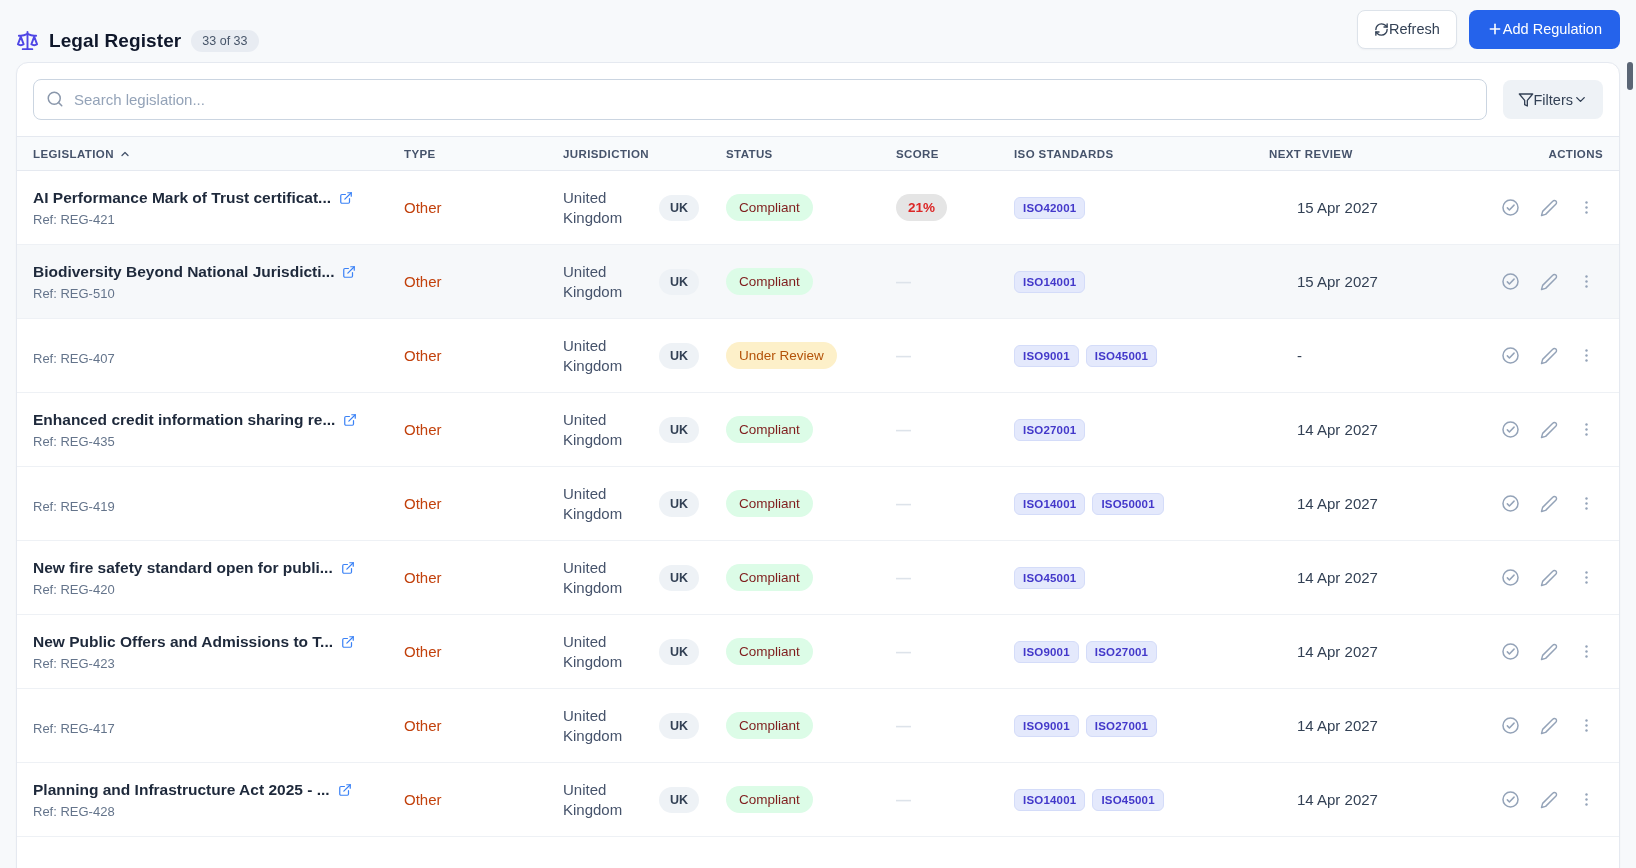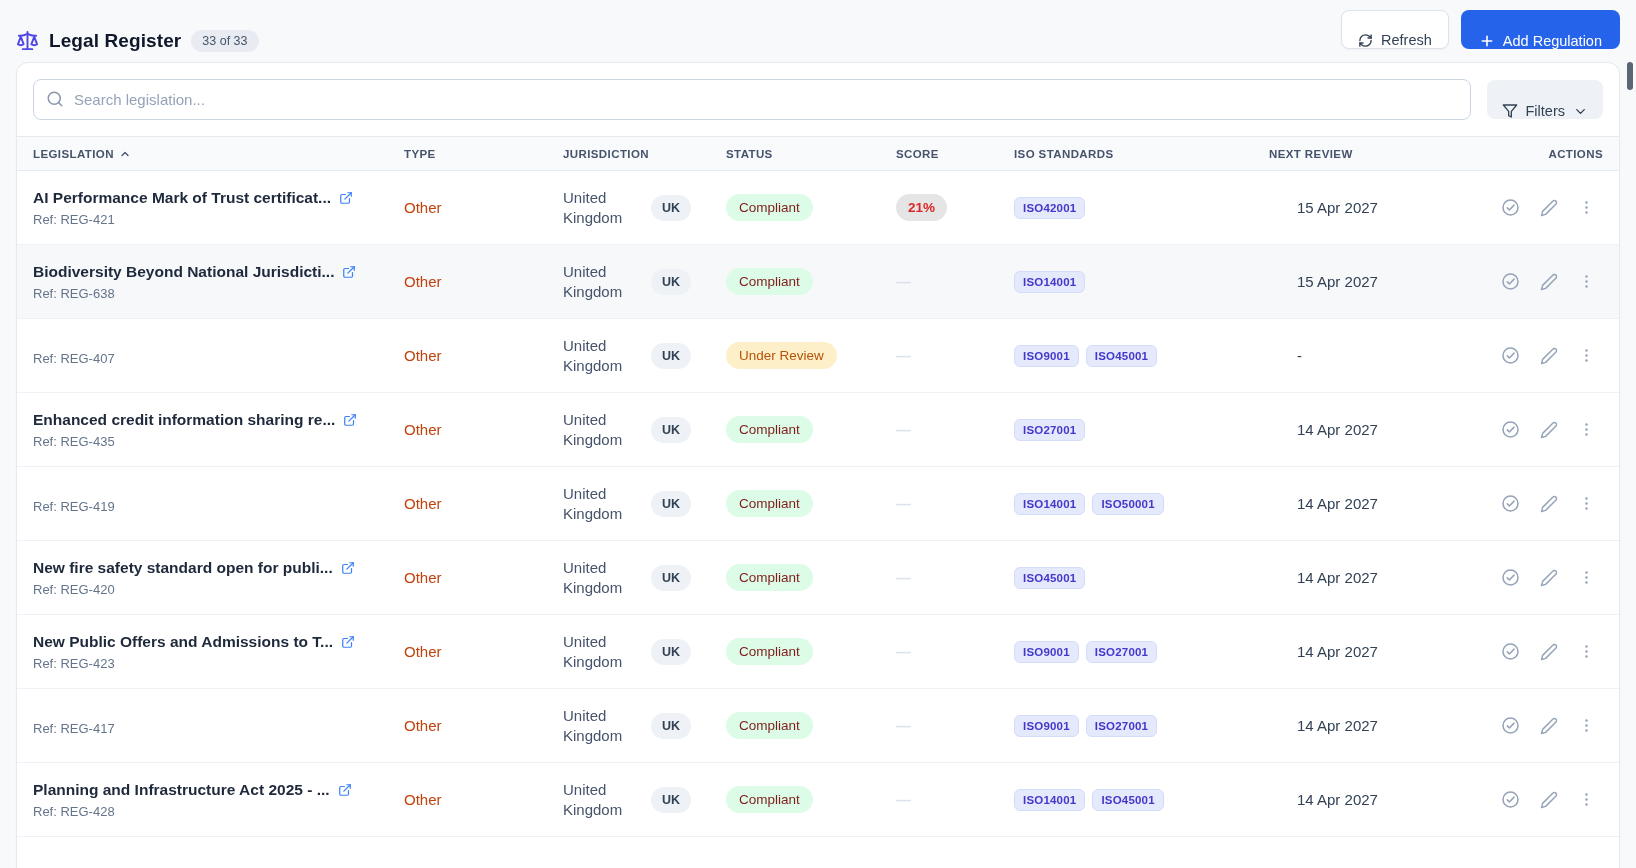--- a/index.html
+++ b/index.html
@@ -16,21 +16,21 @@
     padding:0 16px;
   }
   .topbar-left { display:flex; align-items:center; gap:10px;margin-top:23px; }
   .page-title { font-size:19px; font-weight:700; color:#0f172a; letter-spacing:.1px; }
   .count-badge {
     background:#e8ecf2; color:#475569; font-size:12.5px; font-weight:500;
     border-radius:999px; padding:4px 11px;
   }
   .topbar-right { display:flex; align-items:center; gap:12px; }
   .btn {
-    display:flex; align-items:flex-end; gap:8px; height:39px; border-radius:8px;
+    display:flex; align-items:center; height:39px; border-radius:8px;
     font-size:14.5px; font-weight:500; cursor:pointer; border:none;
     font-family:inherit;
   }
   .btn-refresh {
     background:#ffffff; border:1px solid #dde3ea; color:#334155; padding:0 16px;
     box-shadow:0 1px 2px rgba(16,24,40,.04);
   }
   .btn-add { background:#2563eb; color:#ffffff; padding:0 18px; }
 
   
@@ -65,21 +65,21 @@
     text-transform:uppercase; display:flex; align-items:center; gap:5px;
   }
   .th.right { justify-content:flex-end; }
   .row { height:74px; border-bottom:1px solid #eef1f5; background:#fff; }
   .row.highlighted { background:#f6f8fa; }
 
   .cell-leg .title-line { display:flex; align-items:center; gap:8px; }
   .leg-name { font-size:15.5px; font-weight:600; color:#1e293b; white-space:nowrap; }
   .leg-ref { font-size:13px; color:#64748b; margin-top:5px; }
   .cell-type { font-size:15px; color:#c2410c; }
-  .cell-jur { display:flex; align-items:center; gap:16px; }
+  .cell-jur { display:flex; align-items:center; gap:24px; }
   .jur-text { font-size:15px; color:#46536b; width:72px; line-height:1.3; }
   .jur-pill {
     background:#eef2f6; color:#334155; font-size:12.5px; font-weight:600;
     border-radius:999px; padding:6px 11px;
   }
   .status-pill {
     display:inline-block; font-size:13.5px; font-weight:500;
     border-radius:999px; padding:6px 13px;
   }
   .status-green { background:#dcfce7; color:#7f1d1d; }
@@ -249,21 +249,21 @@
       <div class="title-line">
         <span class="leg-name">Biodiversity Beyond National Jurisdicti...</span>
         <span>
           <svg width="14" height="14" viewBox="0 0 24 24" fill="none" stroke="#3b82f6" stroke-width="2.1" stroke-linecap="round" stroke-linejoin="round">
             <path d="M15 3h6v6"></path>
                 <path d="M10 14 21 3"></path>
             <path d="M18 13v6a2 2 0 0 1-2 2H5a2 2 0 0 1-2-2V8a2 2 0 0 1 2-2h6"></path>
           </svg>
         </span>
       </div>
-      <div class="leg-ref">Ref: REG-638</div>
+      <div class="leg-ref">Ref: REG-510</div>
     </div>
     <div class="cell-type">Other</div>
     <div class="cell-jur">
       <span class="jur-text">United Kingdom</span>
       <span class="jur-pill">UK</span>
     </div>
     <div>
       <span class="status-pill status-green">Compliant</span>
     </div>
     <div>

